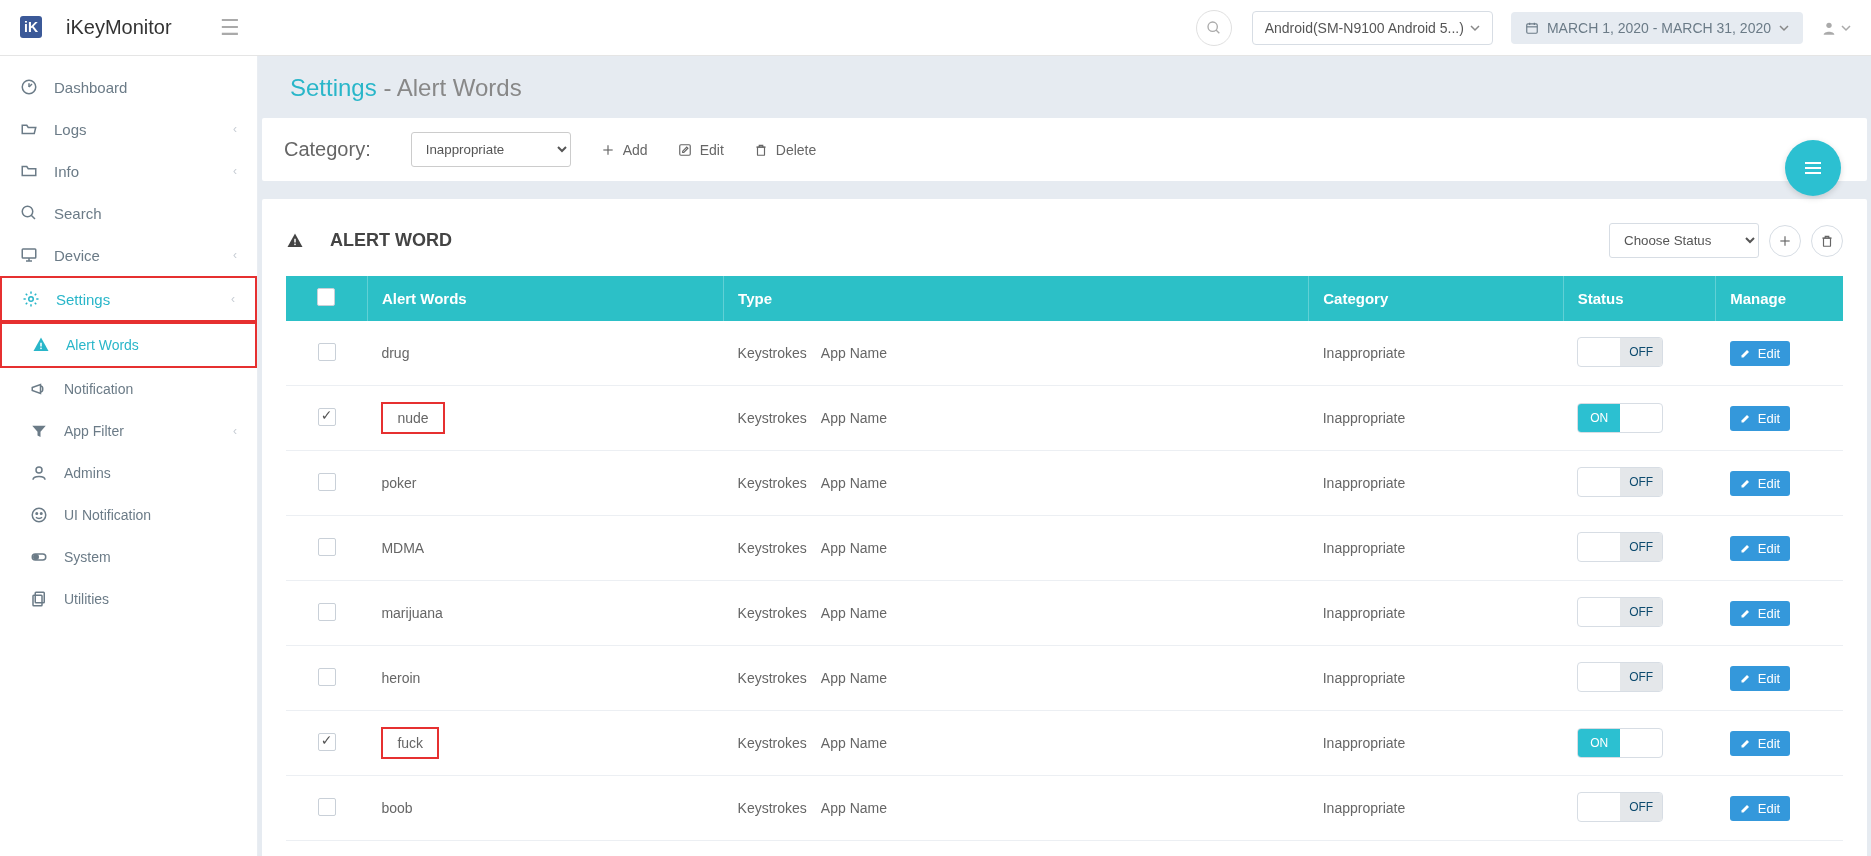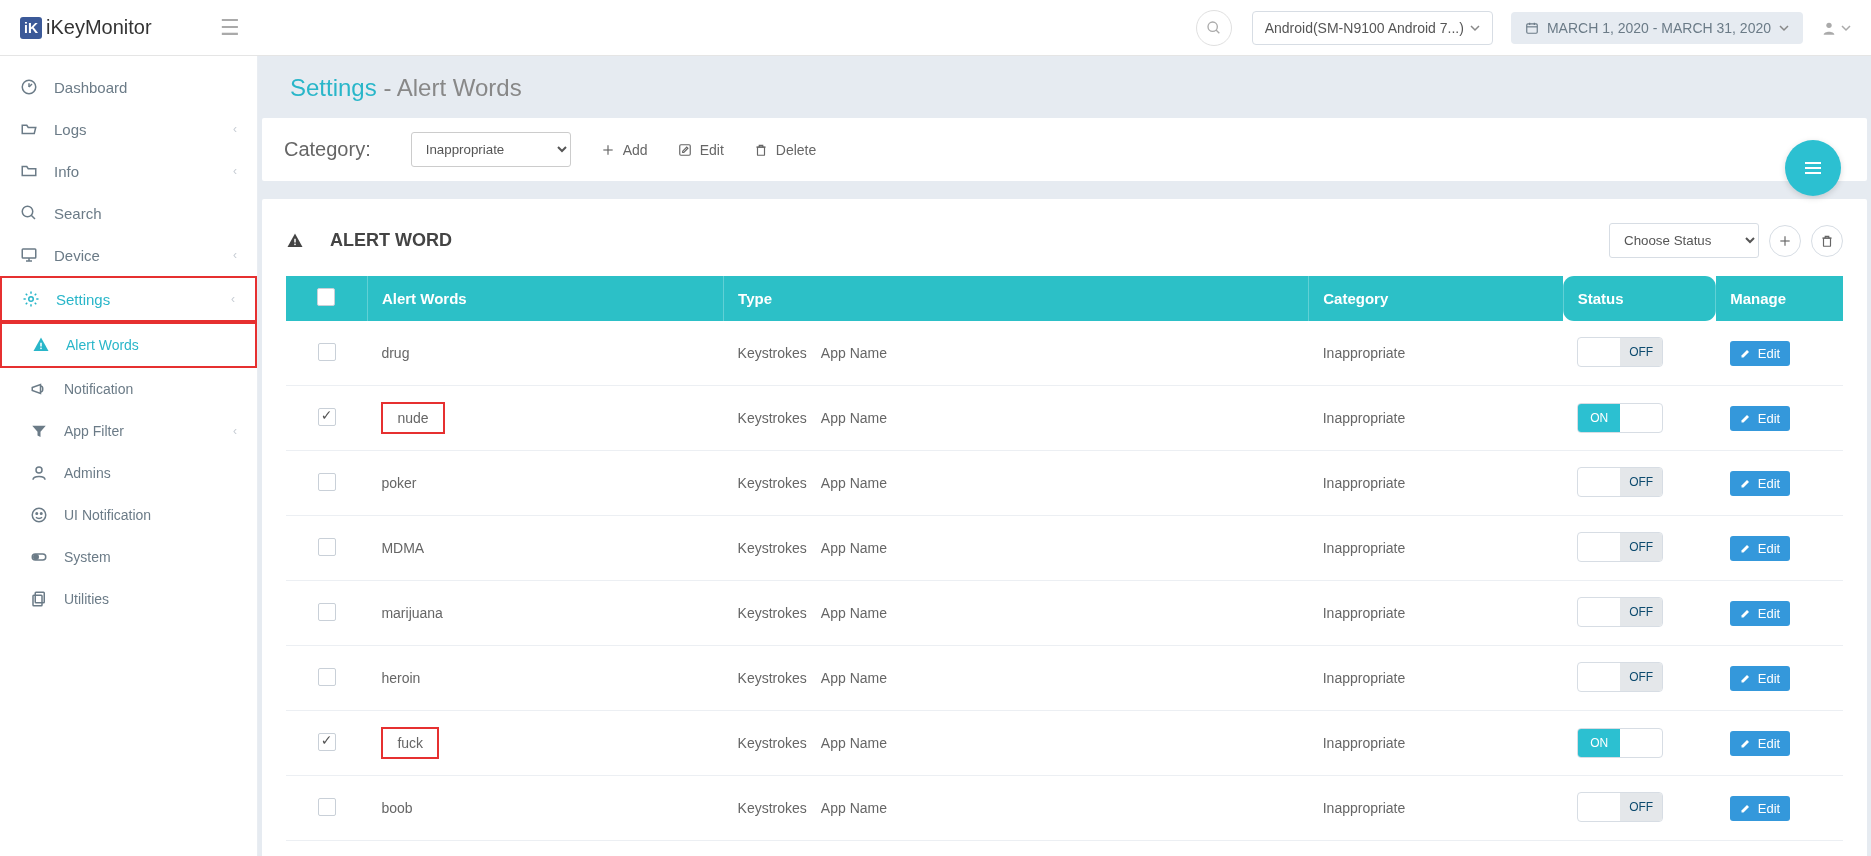--- a/index.html
+++ b/index.html
@@ -1,19 +1,19 @@
 <!DOCTYPE html>
 <html><head>
 <meta charset="utf-8">
 <style>
 * { box-sizing: border-box; margin: 0; padding: 0; }
 body { font-family: -apple-system, BlinkMacSystemFont, "Segoe UI", Arial, sans-serif; font-size: 14px; color: #555; background: #e6ebf1; width: 1871px; }
 
 .topbar { background: #fff; height: 56px; display: flex; align-items: center; padding: 0 20px; border-bottom: 1px solid #e5e5e5; }
-.brand { display: flex; align-items: center; gap: 4px; font-size: 20px; color: #333; width: 200px; }
+.brand { display: flex; align-items: flex-start; gap: 24px; font-size: 20px; color: #333; width: 200px; }
 .brand-icon { width: 22px; height: 22px; background: #3b5998; border-radius: 3px; display:inline-flex; align-items:center; justify-content:center; color:#fff; font-size:14px; font-weight:bold;}
 .hamburger { color: #aaa; font-size: 22px; cursor: pointer; }
 .topbar-spacer { flex: 1; }
 .top-search-btn { width: 36px; height: 36px; border: 1px solid #e0e0e0; border-radius: 50%; display: flex; align-items: center; justify-content: center; color: #aaa; margin-right: 20px; cursor:pointer; }
 .device-select { border: 1px solid #d7dde4; border-radius: 4px; padding: 8px 12px; background: #fff; display:flex; align-items:center; gap:6px; color:#555; margin-right: 18px; cursor:pointer;}
 .date-range { background: #e6ebf1; border-radius: 4px; padding: 8px 14px; color: #6b7b87; display:flex; align-items:center; gap:8px; margin-right: 18px; cursor:pointer;}
 .user-menu { color:#aaa; display:flex; align-items:center; gap:4px; cursor:pointer;}
 
 .layout { display: flex; }
 .sidebar { width: 258px; background: #fff; min-height: 800px; padding: 10px 0; border-right:1px solid #e9edf2;}
@@ -45,21 +45,21 @@
 .icon-btn { width:32px; height:32px; border:1px solid #d7dde4; border-radius:50%; display:flex; align-items:center; justify-content:center; color:#666; cursor:pointer;}
 
 table { width:100%; border-collapse: collapse; }
 thead th { background:#2cc0c7; color:#fff; text-align:left; padding:12px 14px; font-weight:600; font-size:15px; border-right:1px solid rgba(255,255,255,.25); }
 thead th:last-child { border-right:none;margin-top:36px; }
 tbody td { padding: 16px 14px; border-bottom:1px solid #eceff3; color:#666; font-size:14px; vertical-align:middle;}
 .col-check { width:64px; text-align:center;}
 .col-words { width:280px; }
 .col-type { width:460px; }
 .col-cat { width:200px; }
-.col-status { width:120px;border-radius:11px; }
+.col-status { width:120px; }
 .col-manage { width:100px; }
 .chk { width:18px; height:18px; border:1px solid #c9d0d8; display:inline-block; border-radius:2px; cursor:pointer; position:relative; background:#fff;}
 .chk.checked::after { content:"✓"; position:absolute; left:2px; top:-2px; color:#555; font-size:14px;}
 .word-box { display:inline-block; padding: 6px 14px; border:2px solid #e63030; }
 .type-line { display:flex; gap:14px; }
 .toggle { display:inline-flex; border:1px solid #d7dde4; border-radius:4px; overflow:hidden; width:86px; height:30px;}
 .toggle .seg { flex:1; display:flex; align-items:center; justify-content:center; font-size:12px; color:#888;}
 .toggle.on .seg.left { background:#2cc0d1; color:#fff; }
 .toggle.off .seg.right { background:#e4e7ea; color:#0c4a6e; }
 .edit-btn { background:#3498db; color:#fff; border:none; border-radius:3px; padding:5px 10px; display:inline-flex; align-items:center; gap:6px; cursor:pointer; font-size:13px;}
@@ -76,21 +76,21 @@
   </div>
   <span class="hamburger">☰</span>
   <div class="topbar-spacer"></div>
   <div class="top-search-btn">
     <svg width="16" height="16" viewBox="0 0 24 24" fill="none" stroke="currentColor" stroke-width="2">
         <circle cx="10" cy="10" r="7"></circle>
         <line x1="20" y1="20" x2="15" y2="15"></line>
       </svg>
   </div>
   <div class="device-select">
-    <span>Android(SM-N9100 Android 7...)</span>
+    <span>Android(SM-N9100 Android 5...)</span>
     <svg width="10" height="10" viewBox="0 0 10 10">
         <path d="M1 3 L5 7 L9 3" fill="none" stroke="#888" stroke-width="1.5"></path>
       </svg>
   </div>
   <div class="date-range">
     <svg width="14" height="14" viewBox="0 0 24 24" fill="none" stroke="currentColor" stroke-width="2">
         <rect x="3" y="5" width="18" height="16" rx="2"></rect>
         <line x1="3" y1="10" x2="21" y2="10"></line>
         <line x1="8" y1="3" x2="8" y2="7"></line>
         <line x1="16" y1="3" x2="16" y2="7"></line>

